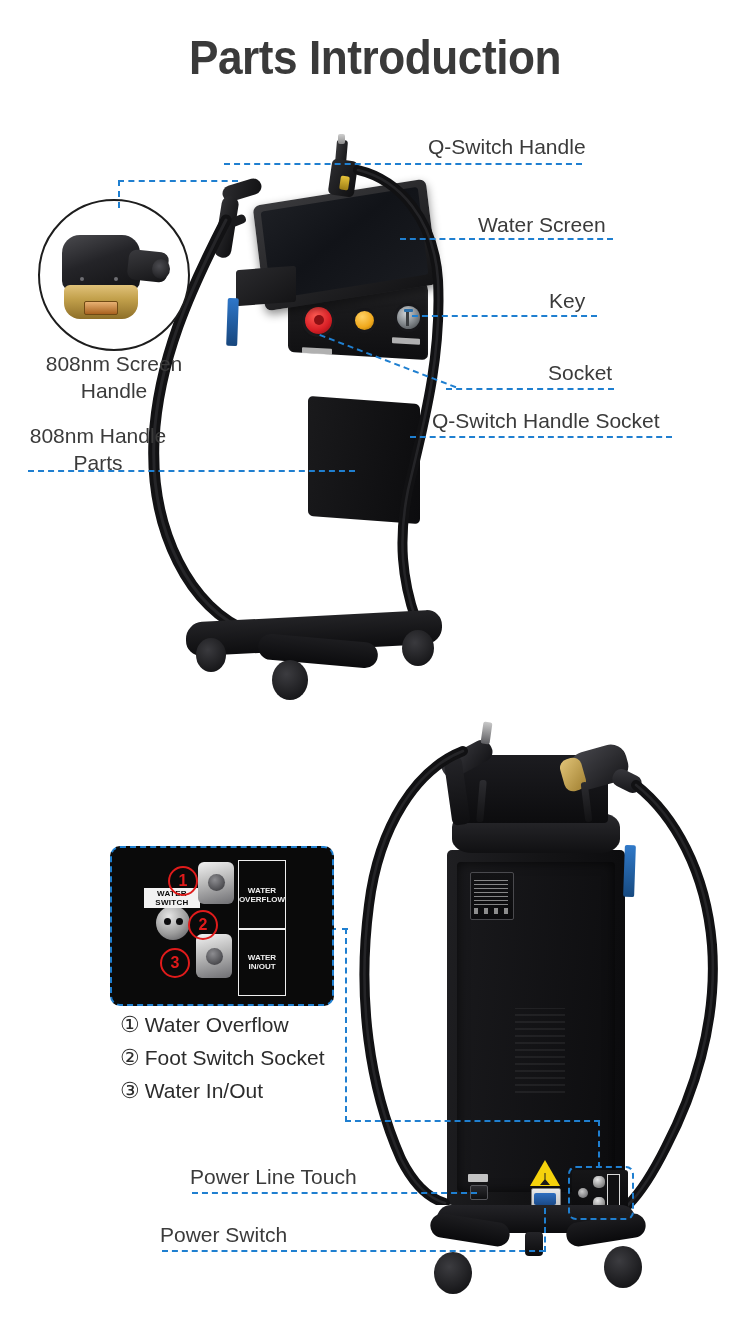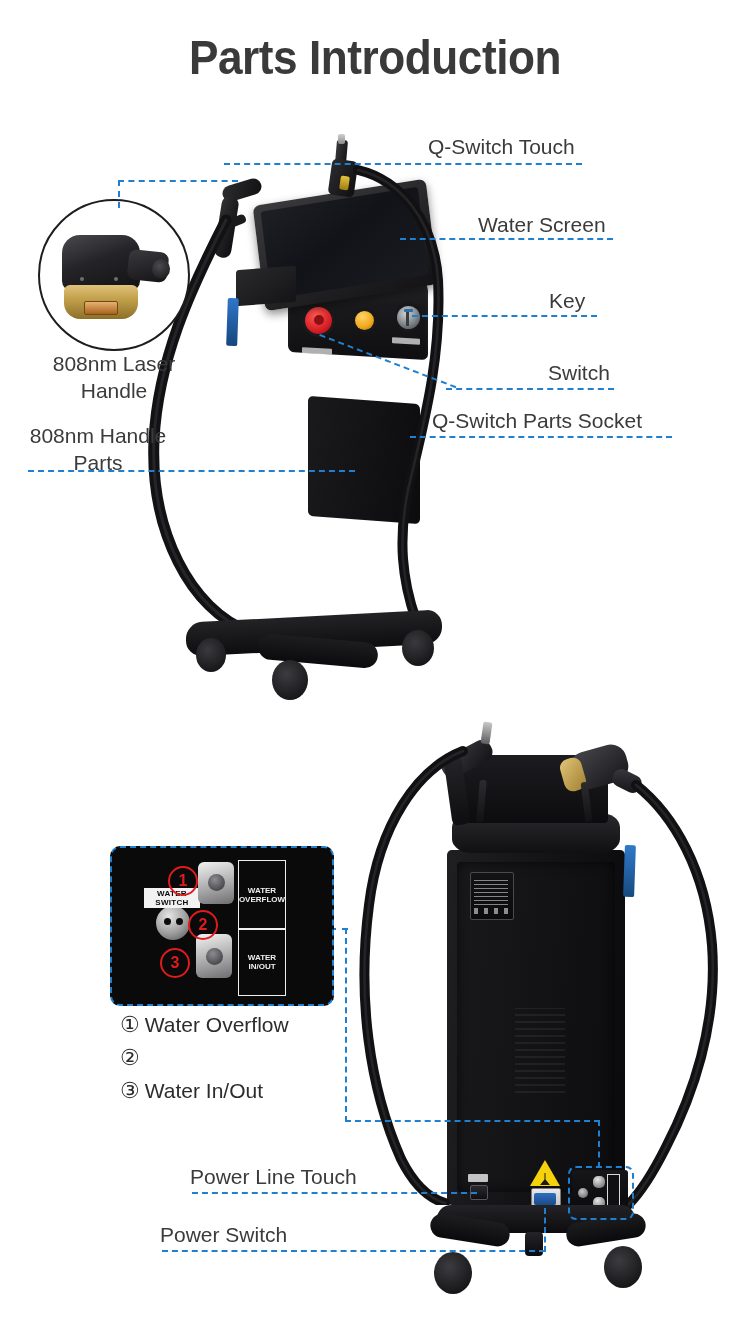--- a/index.html
+++ b/index.html
@@ -266,37 +266,37 @@
       <div class="art" style="left:44px;top:100px;width:32px;height:12px;
                   background:linear-gradient(180deg,#e8b173,#a9621f);
                   border-radius:2px;border:1px solid #6f4a14;"></div>
       <div class="art" style="left:40px;top:76px;width:4px;height:4px;border-radius:50%;background:#6d6d72;"></div>
       <div class="art" style="left:74px;top:76px;width:4px;height:4px;border-radius:50%;background:#6d6d72;"></div>
     </div>
 
     <div class="dash-v" style="left:118px;top:180px;height:28px;"></div>
     <div class="dash-h" style="left:118px;top:180px;width:120px;"></div>
 
-    <div class="label" style="left:428px;top:134px;">Q-Switch Touch</div>
+    <div class="label" style="left:428px;top:134px;">Q-Switch Handle</div>
     <div class="dash-h" style="left:224px;top:163px;width:358px;"></div>
 
     <div class="label" style="left:478px;top:212px;">Water Screen</div>
     <div class="dash-h" style="left:400px;top:238px;width:213px;"></div>
 
     <div class="label" style="left:549px;top:288px;">Key</div>
     <div class="dash-h" style="left:412px;top:315px;width:185px;"></div>
 
-    <div class="label" style="left:548px;top:360px;">Switch</div>
+    <div class="label" style="left:548px;top:360px;">Socket</div>
     <div class="dash-h" style="left:446px;top:388px;width:168px;"></div>
     <div class="dash-diag" style="left:320px;top:334px;width:146px;transform:rotate(21deg);"></div>
 
-    <div class="label" style="left:432px;top:408px;">Q-Switch Parts Socket</div>
+    <div class="label" style="left:432px;top:408px;">Q-Switch Handle Socket</div>
     <div class="dash-h" style="left:410px;top:436px;width:262px;"></div>
 
-    <div class="label two-line" style="left:34px;top:350px;width:160px;">808nm Laser Handle</div>
+    <div class="label two-line" style="left:34px;top:350px;width:160px;">808nm Screen Handle</div>
 
     <div class="label two-line" style="left:10px;top:422px;width:176px;">808nm Handle Parts</div>
     <div class="dash-h" style="left:28px;top:470px;width:327px;"></div>
   </div>
 
   <div>
 
     <div>
 
       <div class="art" style="left:447px;top:850px;width:178px;height:355px;
@@ -441,20 +441,21 @@
       <div class="red-num" style="left:48px;top:100px;">3</div>
     </div>
 
     <div class="num-list" style="left:120px;top:1008px;">
       <div class="li">
         <span class="num">①</span>
         <span>Water Overflow</span>
       </div>
       <div class="li">
         <span class="num">②</span>
+        <span>Foot Switch Socket</span>
       </div>
       <div class="li">
         <span class="num">③</span>
         <span>Water In/Out</span>
       </div>
     </div>
 
     <div class="label" style="left:190px;top:1164px;">Power Line Touch</div>
     <div class="dash-h" style="left:192px;top:1192px;width:285px;"></div>
 

